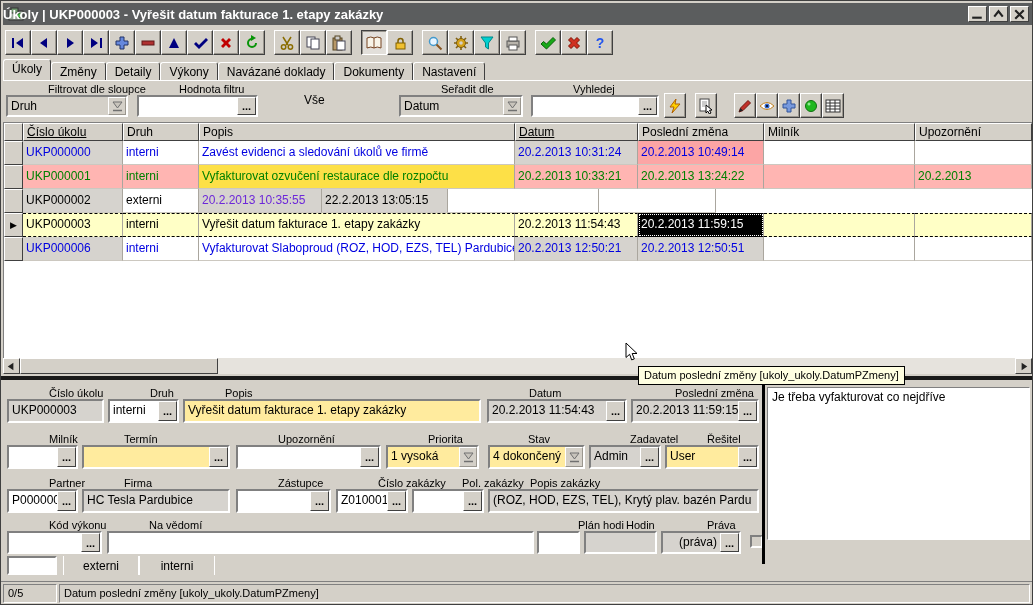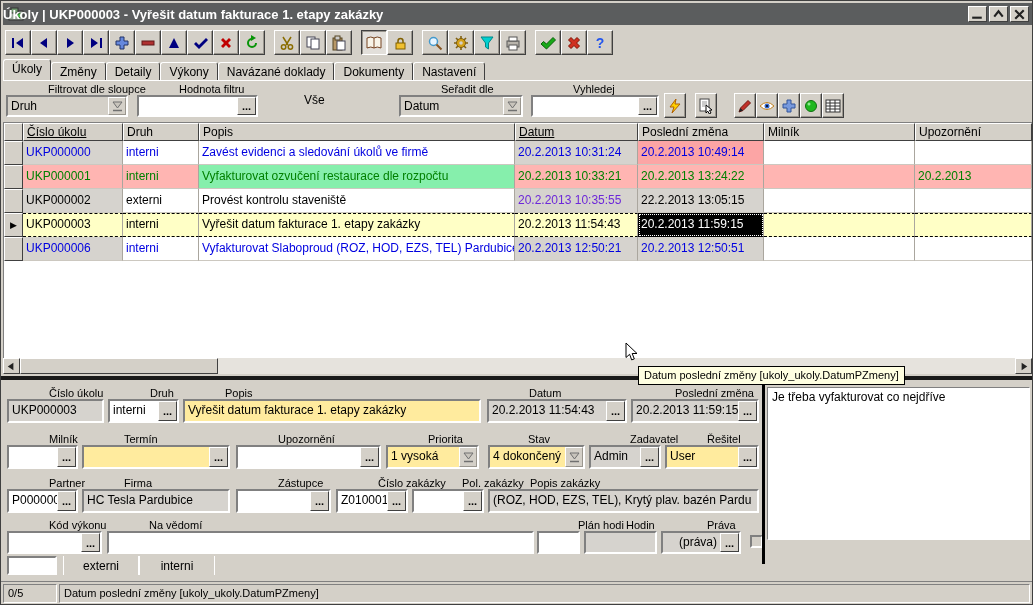--- a/index.html
+++ b/index.html
@@ -348,31 +348,30 @@
           <span class="gc" style="width: 316px; background: rgb(255, 255, 255); color: rgb(0, 0, 224);">Zavést evidenci a sledování úkolů ve firmě</span>
           <span class="gc" style="width: 123px; background: rgb(214, 211, 206); color: rgb(0, 0, 224);">20.2.2013 10:31:24</span>
           <span class="gc" style="width: 126px; background: #fca5a5; color: rgb(0, 0, 224);">20.2.2013 10:49:14</span>
           <span class="gc" style="width: 151px; background: rgb(255, 255, 255); color: rgb(0, 0, 224);"></span>
           <span class="gc" style="width: 117px; background: rgb(255, 255, 255); color: rgb(0, 0, 224);"></span>
         </div>
         <div class="grow">
           <span class="rowhdr"></span>
           <span class="gc" style="width: 100px; background: rgb(255, 181, 178); color: rgb(0, 128, 0);">UKP000001</span>
           <span class="gc" style="width: 76px; background: rgb(255, 181, 178); color: rgb(0, 128, 0);">interni</span>
-          <span class="gc" style="width: 316px; background: #86efac; color: rgb(0, 128, 0);">Vyfakturovat ozvučení restaurace dle rozpočtu</span>
+          <span class="gc" style="width: 316px; background: #fde047; color: rgb(0, 128, 0);">Vyfakturovat ozvučení restaurace dle rozpočtu</span>
           <span class="gc" style="width: 123px; background: rgb(255, 181, 178); color: rgb(0, 128, 0);">20.2.2013 10:33:21</span>
           <span class="gc" style="width: 126px; background: rgb(255, 181, 178); color: rgb(0, 128, 0);">20.2.2013 13:24:22</span>
           <span class="gc" style="width: 151px; background: rgb(255, 181, 178); color: rgb(0, 128, 0);"></span>
           <span class="gc" style="width: 117px; background: rgb(255, 181, 178); color: rgb(0, 128, 0);">20.2.2013</span>
         </div>
         <div class="grow">
           <span class="rowhdr"></span>
           <span class="gc" style="width: 100px; background: rgb(214, 211, 206); color: rgb(0, 0, 0);">UKP000002</span>
           <span class="gc" style="width: 76px; background: rgb(255, 255, 255); color: rgb(0, 0, 0);">externi</span>
-          <span class="gc" style="width: 316px; background: rgb(255, 255, 255); color: rgb(0, 0, 0);">Provést kontrolu staveniště</span>
           <span class="gc" style="width: 123px; background: rgb(214, 211, 206); color: #6d28d9;">20.2.2013 10:35:55</span>
           <span class="gc" style="width: 126px; background: rgb(214, 211, 206); color: rgb(0, 0, 0);">22.2.2013 13:05:15</span>
           <span class="gc" style="width: 151px; background: rgb(255, 255, 255); color: rgb(0, 0, 0);"></span>
           <span class="gc" style="width: 117px; background: rgb(255, 255, 255); color: rgb(0, 0, 0);"></span>
         </div>
         <div class="grow sel">
           <span class="rowhdr">▶</span>
           <span class="gc" style="width: 100px; background: rgb(255, 255, 198); color: rgb(0, 0, 0);">UKP000003</span>
           <span class="gc" style="width: 76px; background: rgb(255, 255, 198); color: rgb(0, 0, 0);">interni</span>
           <span class="gc" style="width: 316px; background: rgb(255, 255, 198); color: rgb(0, 0, 0);">Vyřešit datum fakturace 1. etapy zakázky</span>

